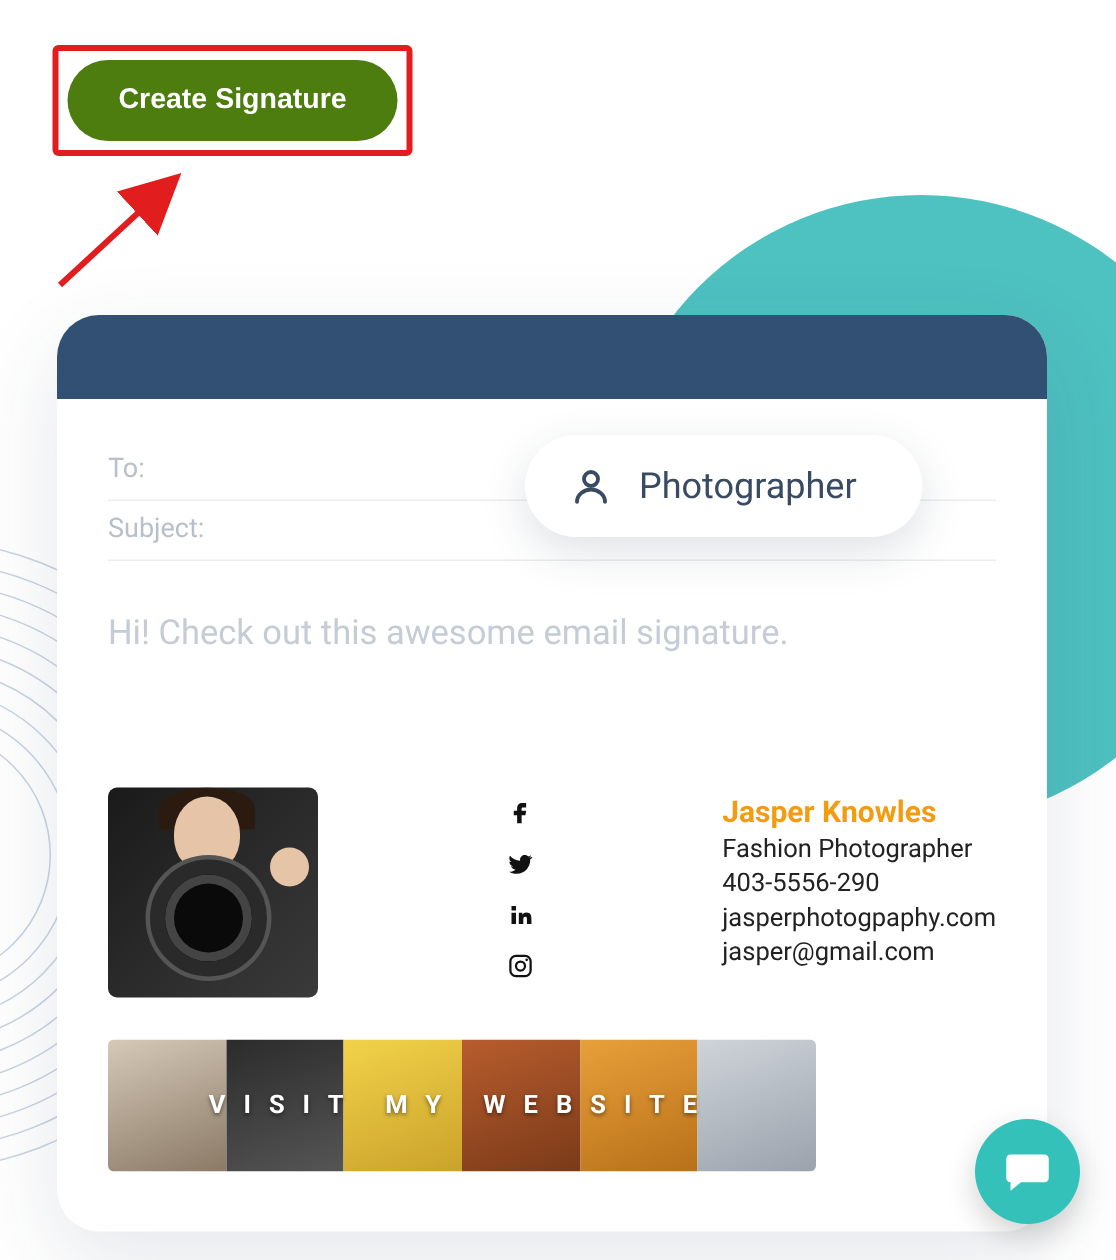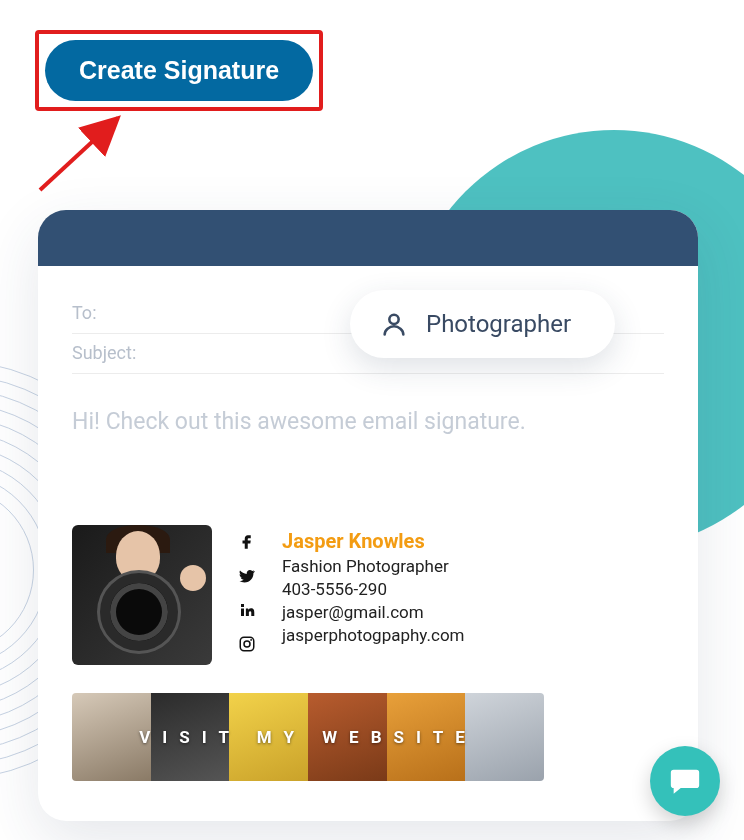--- a/index.html
+++ b/index.html
@@ -26,24 +26,24 @@
   
   .highlight-box {
     position: absolute;
     top: 30px; left: 35px;
     border: 4px solid #e11d1d;
     border-radius: 4px;
     padding: 6px;
     z-index: 5;
   }
   .create-btn {
-    background: #0369a1;
+    background: #4d7c0f;
     color: #ffffff;
     font-weight: 700;
-    font-size: 25px;
+    font-size: 19px;
     padding: 16px 34px;
     border-radius: 999px;
     border: none;
     cursor: pointer;
     white-space: nowrap;
   }
 
   
   .arrow {
     position: absolute;
@@ -85,21 +85,21 @@
     box-shadow: 0 10px 30px rgba(40,60,90,0.15);
     padding: 20px 44px 20px 30px;
     display:flex; align-items:flex-start; gap:18px;
     z-index:4;
   }
   .pill svg { width:28px; height:28px; stroke:#394a63; }
   .pill-text { color:#394a63; font-size:24px; }
 
   
   .sig { margin-top: 90px; }
-  .sig-top { display:flex; gap:26px; align-items:flex-start; }
+  .sig-top { display:flex; gap:26px; align-items:flex-start;justify-content:space-between; }
   .avatar {
     width:140px; height:140px; border-radius:6px;
     background: linear-gradient(135deg,#1a1a1a 0%, #3a3a3a 100%);
     position:relative; overflow:hidden; flex-shrink:0;
   }
   .avatar .lens { position:absolute; width:78px; height:78px; border-radius:50%; background:#0a0a0a; border:10px solid #2a2a2a; left:28px; top:48px; box-shadow: inset 0 0 0 6px #444, 0 0 0 3px #555; }
   .avatar .face { position:absolute; width:44px; height:50px; border-radius:50% 50% 45% 45%; background:#e6c4a8; left:44px; top:6px; }
   .avatar .hair { position:absolute; width:64px; height:28px; border-radius:50% 50% 0 0; background:#2b1a10; left:34px; top:0; }
   .avatar .hand { position:absolute; width:26px; height:26px; border-radius:50%; background:#e6c4a8; left:108px; top:40px; }
 
@@ -204,22 +204,22 @@
           <svg class="ico" viewBox="0 0 24 24">
               <rect x="3" y="3" width="18" height="18" rx="5" fill="none" stroke="currentColor" stroke-width="2"></rect>
               <circle cx="12" cy="12" r="4" fill="none" stroke="currentColor" stroke-width="2"></circle>
               <circle cx="17.5" cy="6.5" r="1.2" fill="currentColor"></circle>
             </svg>
         </div>
         <div class="info-col">
           <span class="info-name">Jasper Knowles</span>
           <span class="info-title">Fashion Photographer</span>
           <span class="info-line">403-5556-290</span>
+          <span class="info-line">jasperphotogpaphy.com</span>
           <span class="info-line">jasper@gmail.com</span>
-          <span class="info-line">jasperphotogpaphy.com</span>
         </div>
       </div>
       <div class="banner">
         <div class="tile t1"></div>
           <div class="tile t2"></div>
           <div class="tile t3"></div>
         <div class="tile t4"></div>
           <div class="tile t5"></div>
           <div class="tile t6"></div>
         <div class="banner-text">VISIT MY WEBSITE</div>

